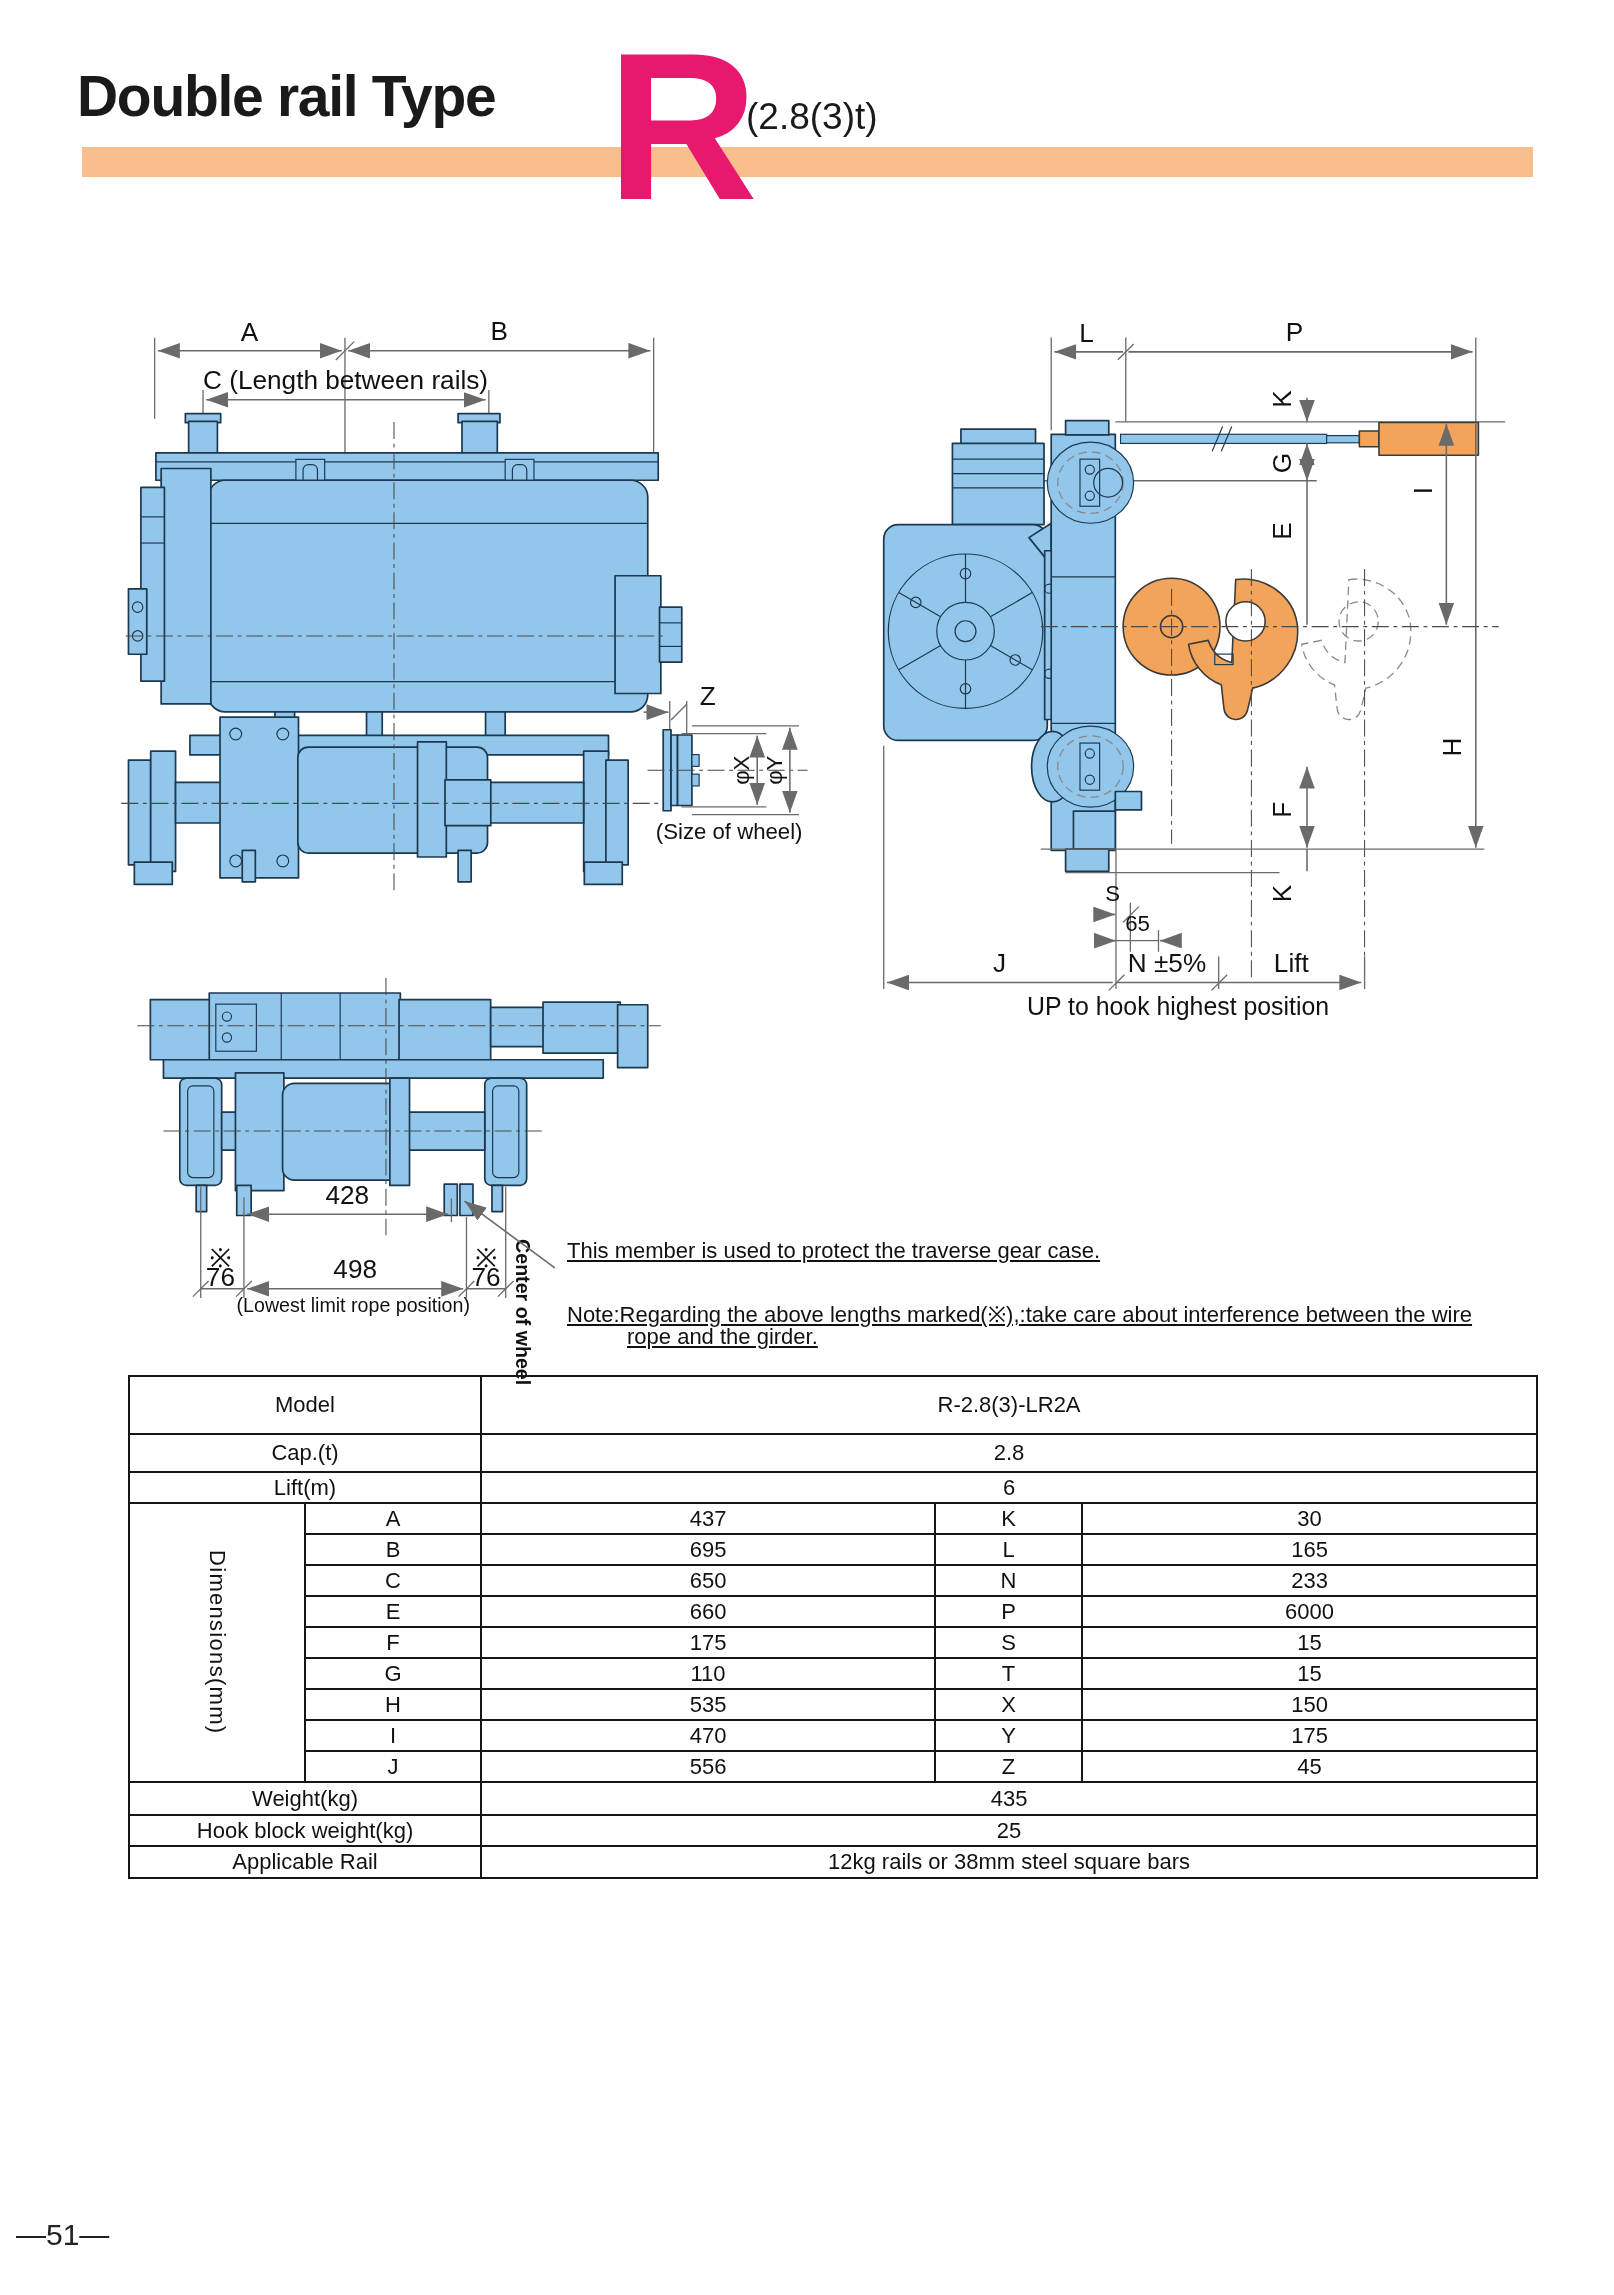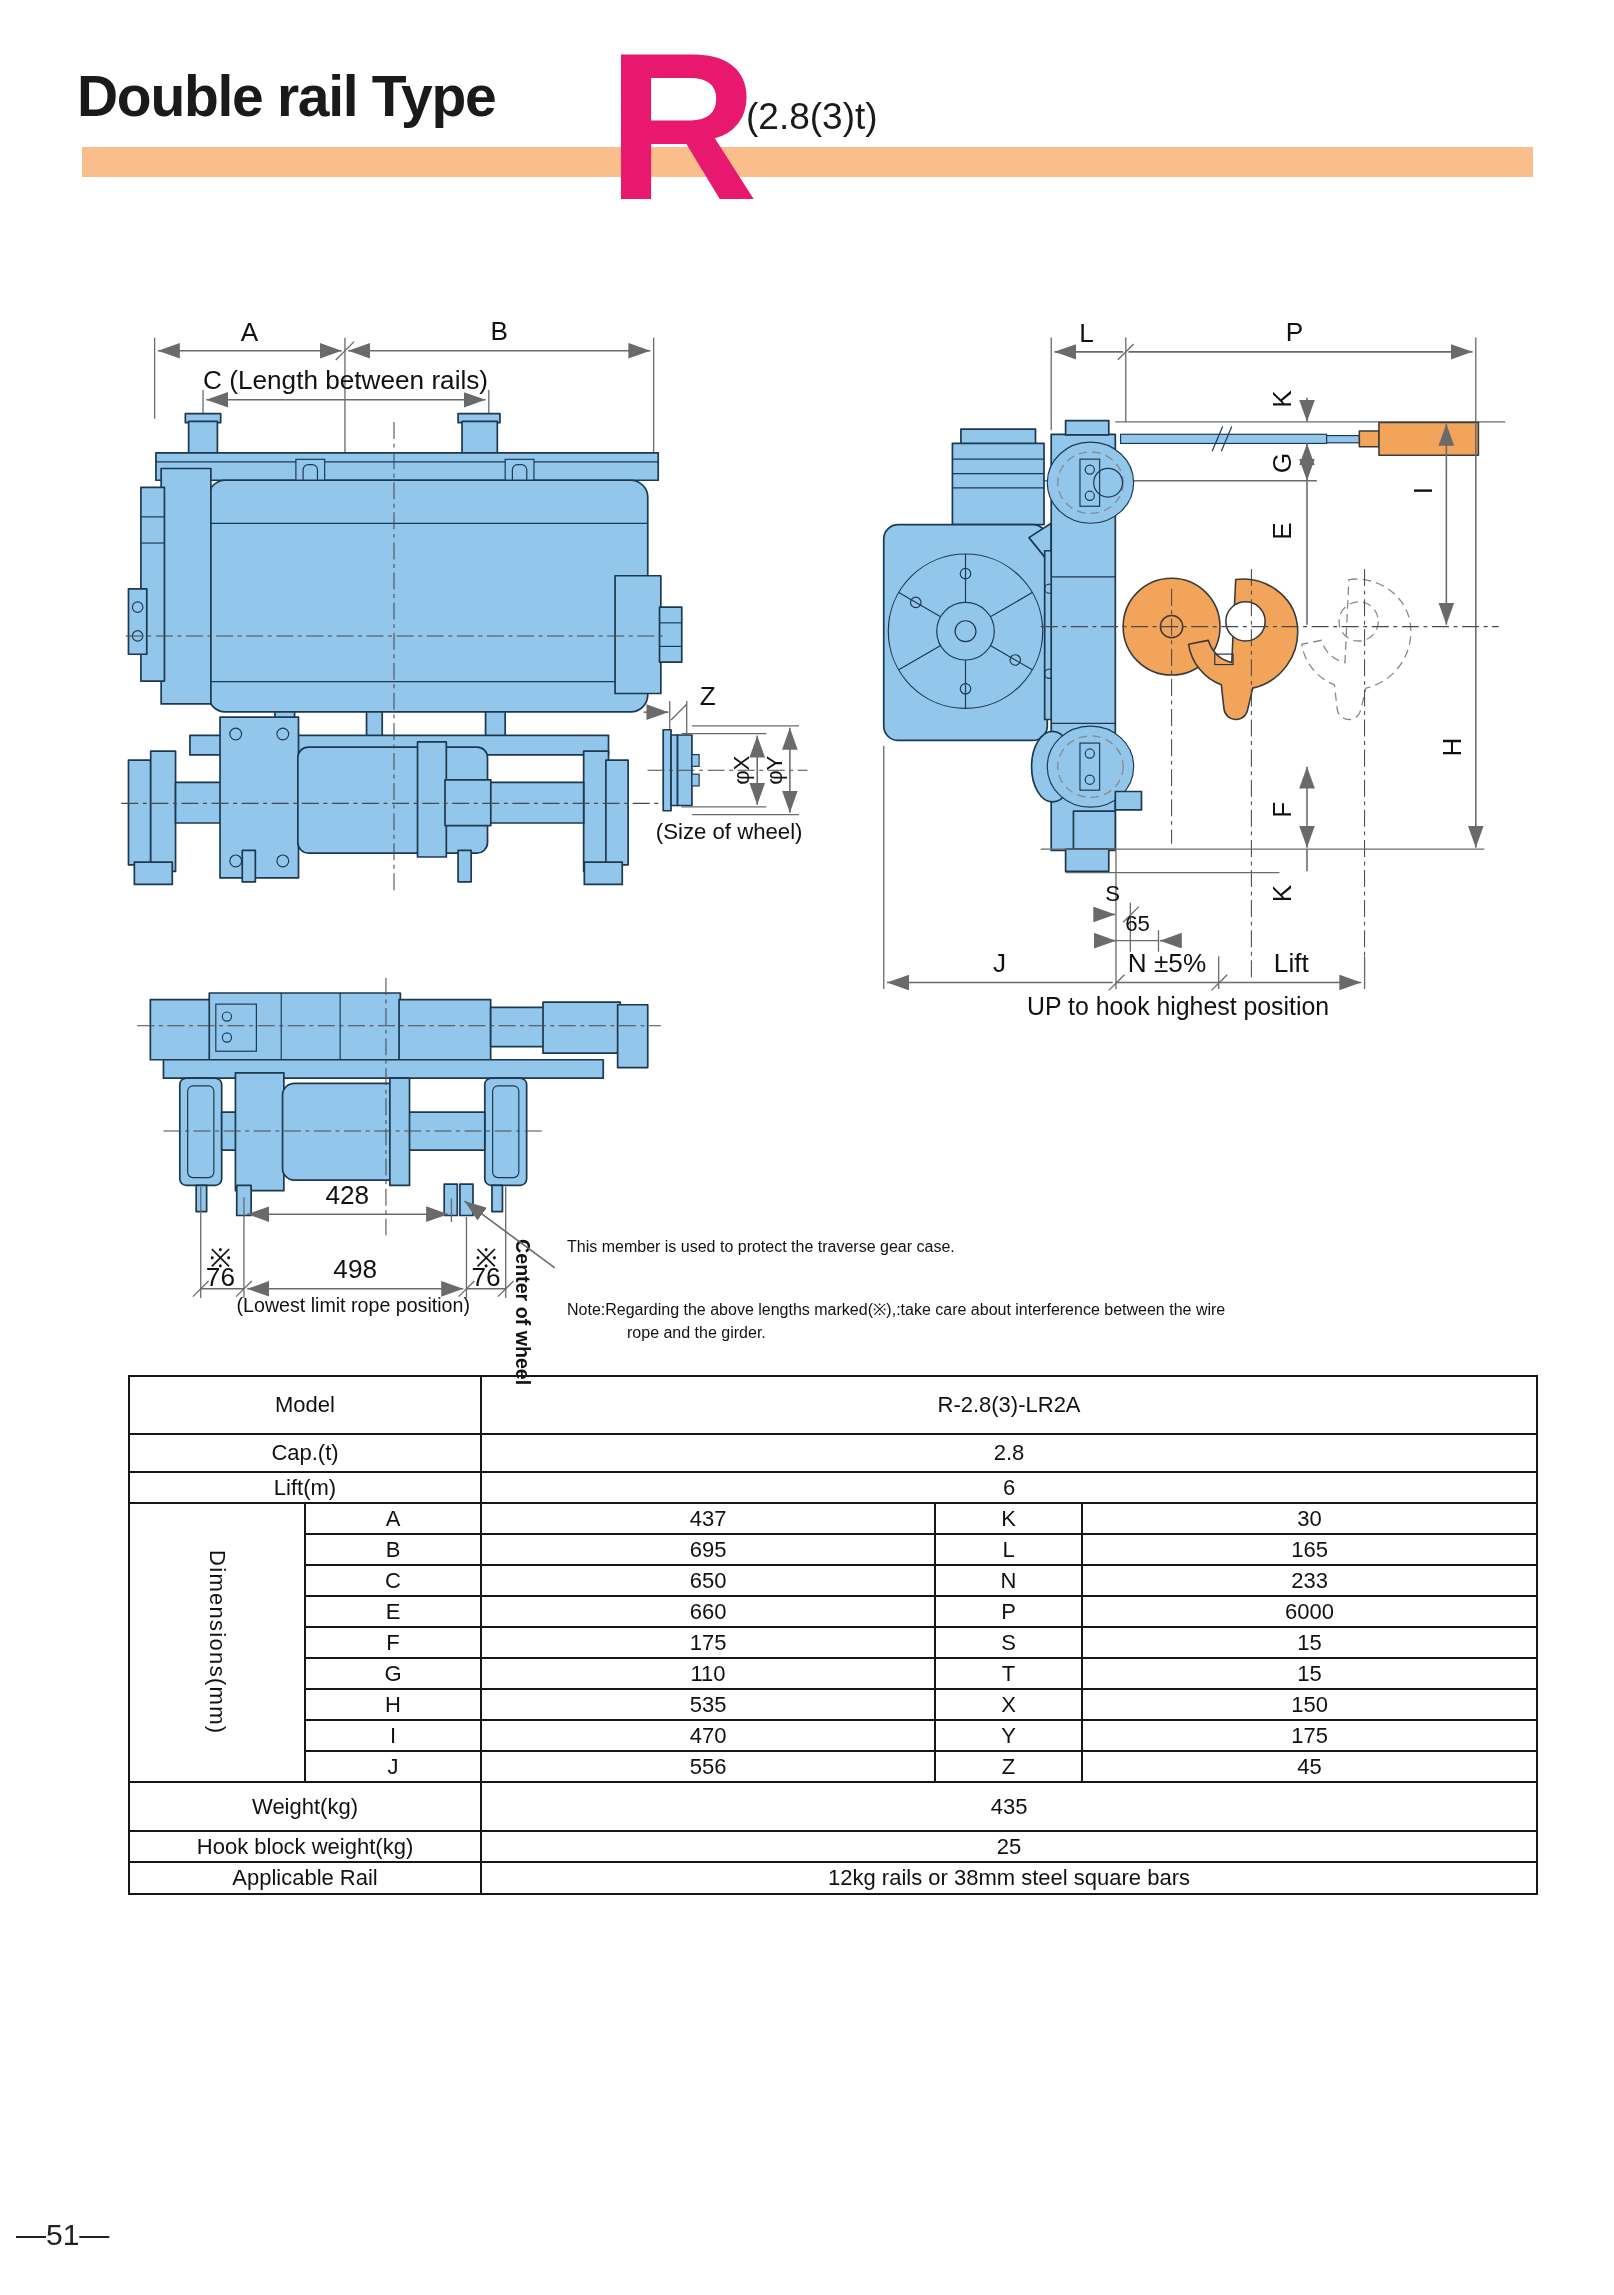--- a/index.html
+++ b/index.html
@@ -26,21 +26,21 @@
   .bft { fill:#92C6EB; stroke:#1C3950; stroke-width:1.8; }
   .nl  { fill:none; stroke:#1C3950; stroke-width:1.8; }
   .of  { fill:#F2A45B; stroke:#4a3category:none; stroke:#3a3a3a; stroke-width:2.4; stroke-linejoin:round; }
   .cl  { fill:none; stroke:#4a4a4a; stroke-width:1.6; stroke-dasharray:26 7 6 7; }
   .dm  { fill:none; stroke:#6a6a6a; stroke-width:2; }
   .dmk { fill:none; stroke:#6a6a6a; stroke-width:2.4; }
   .gh  { fill:none; stroke:#8a8a8a; stroke-width:2; stroke-dasharray:13 8; }
   .dt  { font-size:40px; }
   .dts { font-size:34px; }
 
-  .notes-line { font-size:16px; color:#111; white-space:nowrap; }
+  .notes-line { font-size:22px; color:#111; white-space:nowrap;text-decoration:underline; }
 
   table.spec {
     position:absolute; left:92px; top:1375px; width:1408px;
     border-collapse:collapse; table-layout:fixed; font-size:22px; color:#111;margin-left:36px;
   }
   table.spec td { border:2px solid #161616; text-align:center; vertical-align:middle; padding:0; }
   .vtext {
     writing-mode:vertical-rl; text-orientation:mixed; margin:0 auto; letter-spacing:1.3px;
   }
   .footer { left:0; right:0; top:2218px; font-size:30px; color:#222;padding-left:16px; }
@@ -466,21 +466,21 @@
       <td>470</td>
       <td>Y</td>
       <td>175</td>
     </tr>
     <tr style="height:31px">
       <td>J</td>
       <td>556</td>
       <td>Z</td>
       <td>45</td>
     </tr>
-    <tr style="height:49px">
+    <tr style="height:33px">
       <td colspan="2">Weight(kg)</td>
       <td colspan="3">435</td>
     </tr>
     <tr style="height:31px">
       <td colspan="2">Hook block weight(kg)</td>
       <td colspan="3">25</td>
     </tr>
     <tr style="height:32px">
       <td colspan="2">Applicable  Rail</td>
       <td colspan="3">12kg rails or 38mm steel square bars</td>

